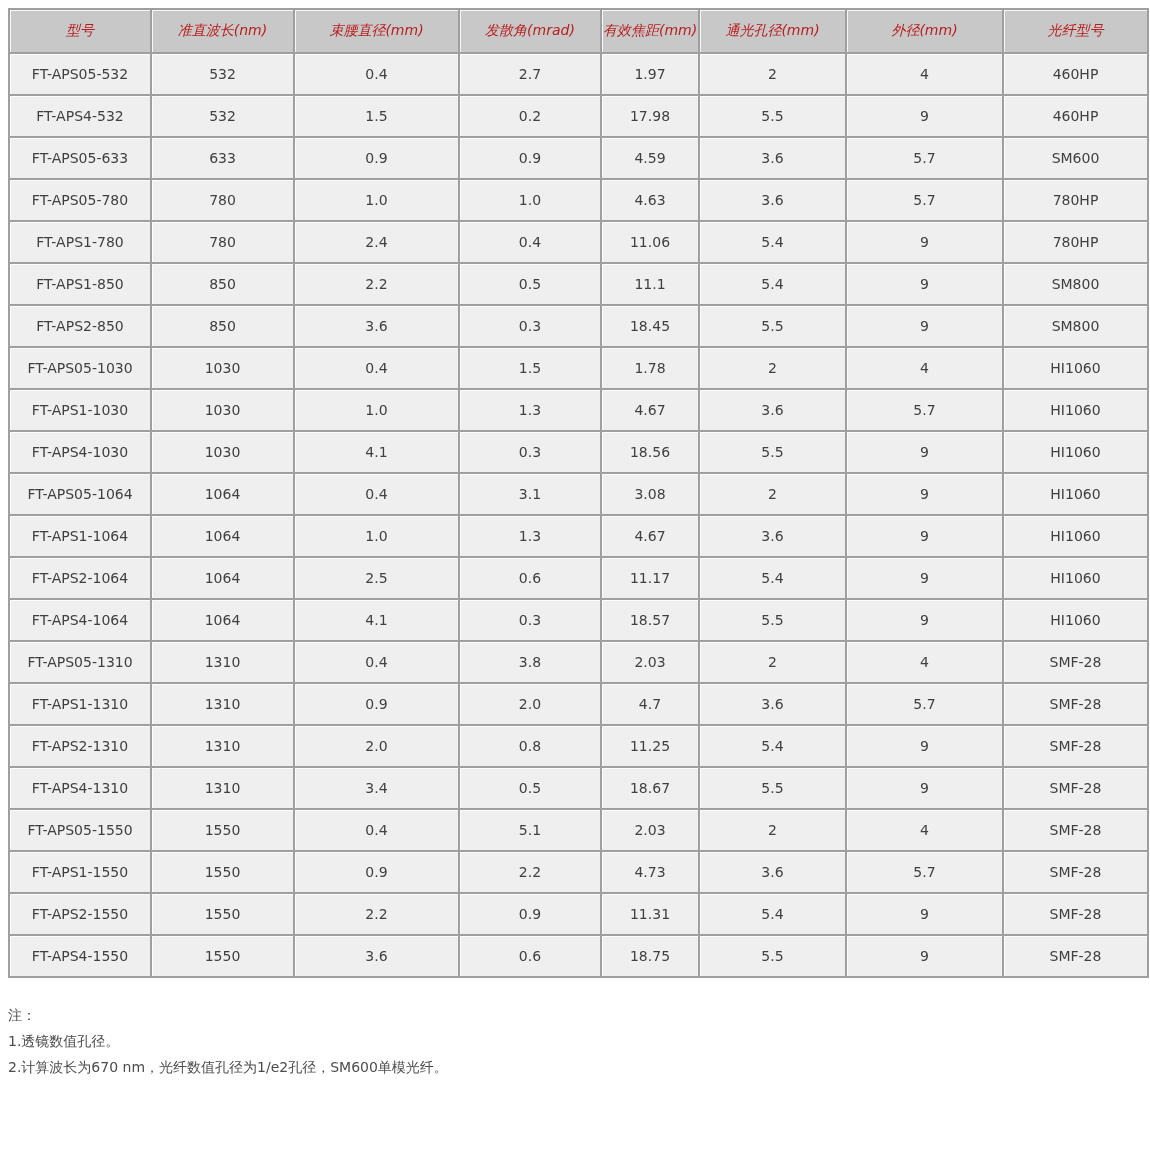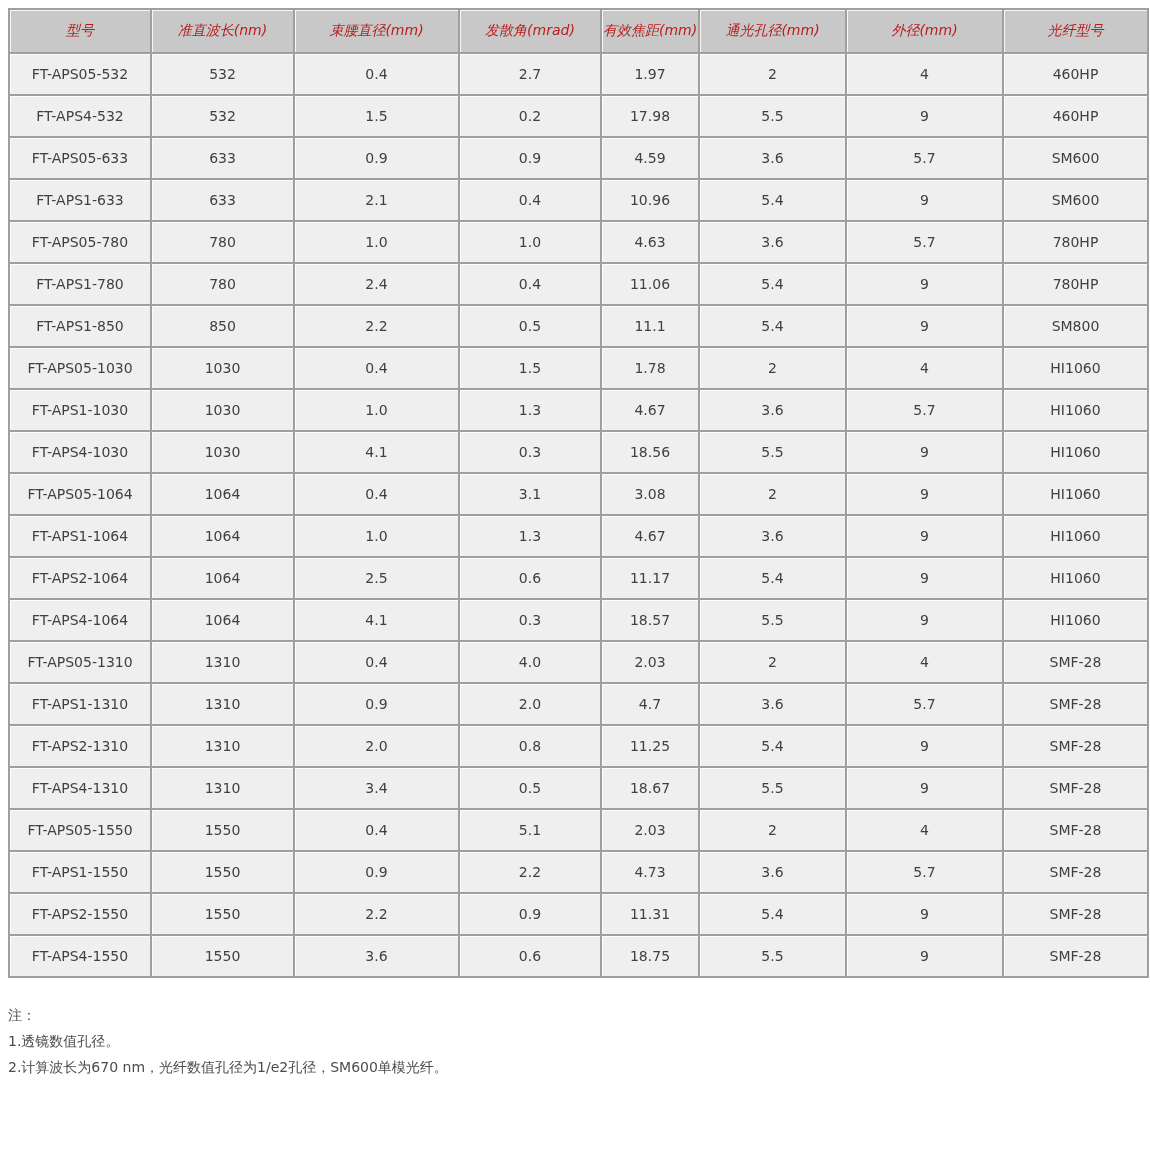--- a/index.html
+++ b/index.html
@@ -104,30 +104,20 @@
           <td>FT-APS05-633</td>
           <td>633</td>
           <td>0.9</td>
           <td>0.9</td>
           <td>4.59</td>
           <td>3.6</td>
           <td>5.7</td>
           <td>SM600</td>
         </tr>
         <tr>
-          <td>FT-APS1-633</td>
-          <td>633</td>
-          <td>2.1</td>
-          <td>0.4</td>
-          <td>10.96</td>
-          <td>5.4</td>
-          <td>9</td>
-          <td>SM600</td>
-        </tr>
-        <tr>
           <td>FT-APS05-780</td>
           <td>780</td>
           <td>1.0</td>
           <td>1.0</td>
           <td>4.63</td>
           <td>3.6</td>
           <td>5.7</td>
           <td>780HP</td>
         </tr>
         <tr>
@@ -144,20 +134,30 @@
           <td>FT-APS1-850</td>
           <td>850</td>
           <td>2.2</td>
           <td>0.5</td>
           <td>11.1</td>
           <td>5.4</td>
           <td>9</td>
           <td>SM800</td>
         </tr>
         <tr>
+          <td>FT-APS2-850</td>
+          <td>850</td>
+          <td>3.6</td>
+          <td>0.3</td>
+          <td>18.45</td>
+          <td>5.5</td>
+          <td>9</td>
+          <td>SM800</td>
+        </tr>
+        <tr>
           <td>FT-APS05-1030</td>
           <td>1030</td>
           <td>0.4</td>
           <td>1.5</td>
           <td>1.78</td>
           <td>2</td>
           <td>4</td>
           <td>HI1060</td>
         </tr>
         <tr>
@@ -217,21 +217,21 @@
           <td>0.3</td>
           <td>18.57</td>
           <td>5.5</td>
           <td>9</td>
           <td>HI1060</td>
         </tr>
         <tr>
           <td>FT-APS05-1310</td>
           <td>1310</td>
           <td>0.4</td>
-          <td>4.0</td>
+          <td>3.8</td>
           <td>2.03</td>
           <td>2</td>
           <td>4</td>
           <td>SMF-28</td>
         </tr>
         <tr>
           <td>FT-APS1-1310</td>
           <td>1310</td>
           <td>0.9</td>
           <td>2.0</td>

